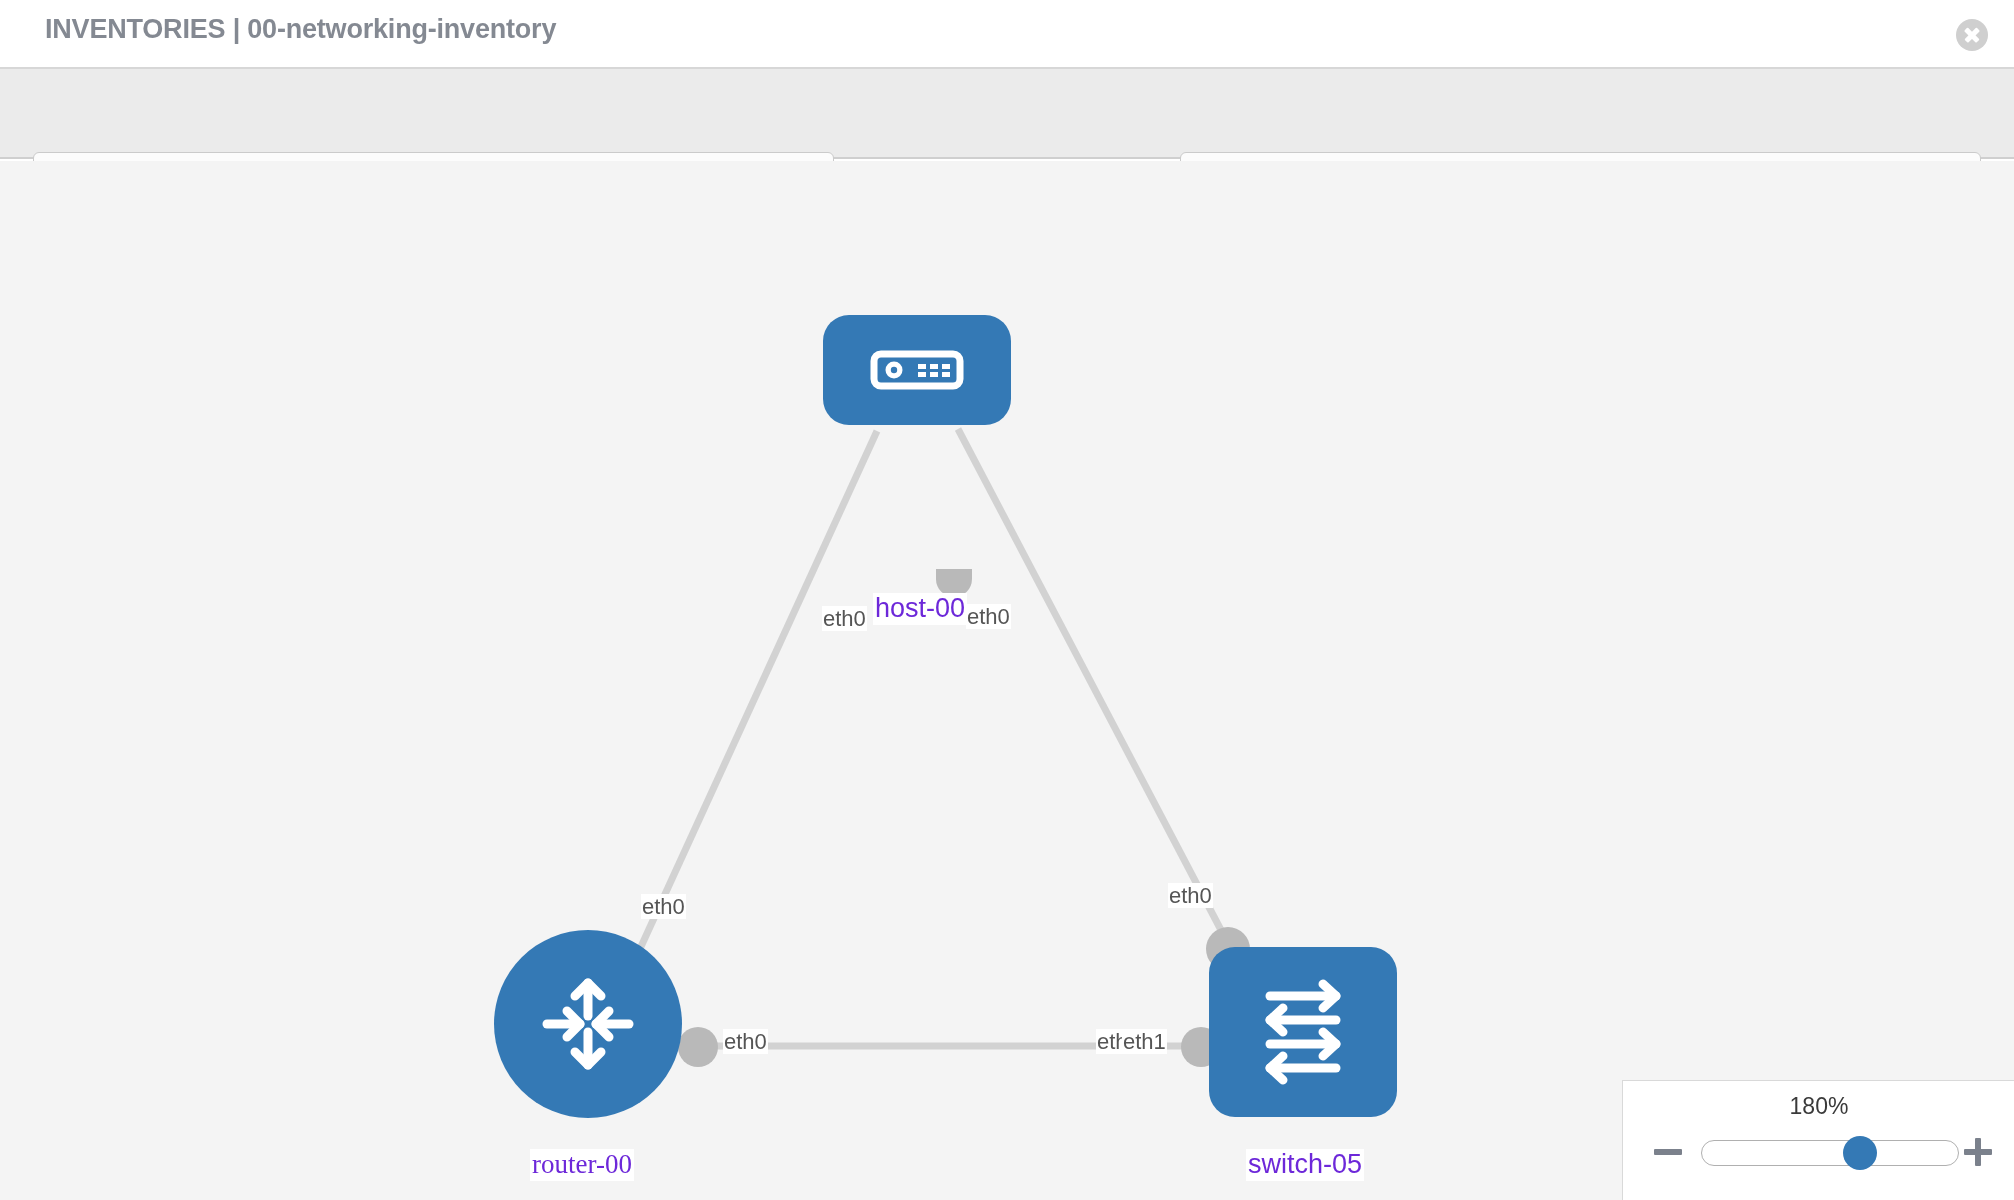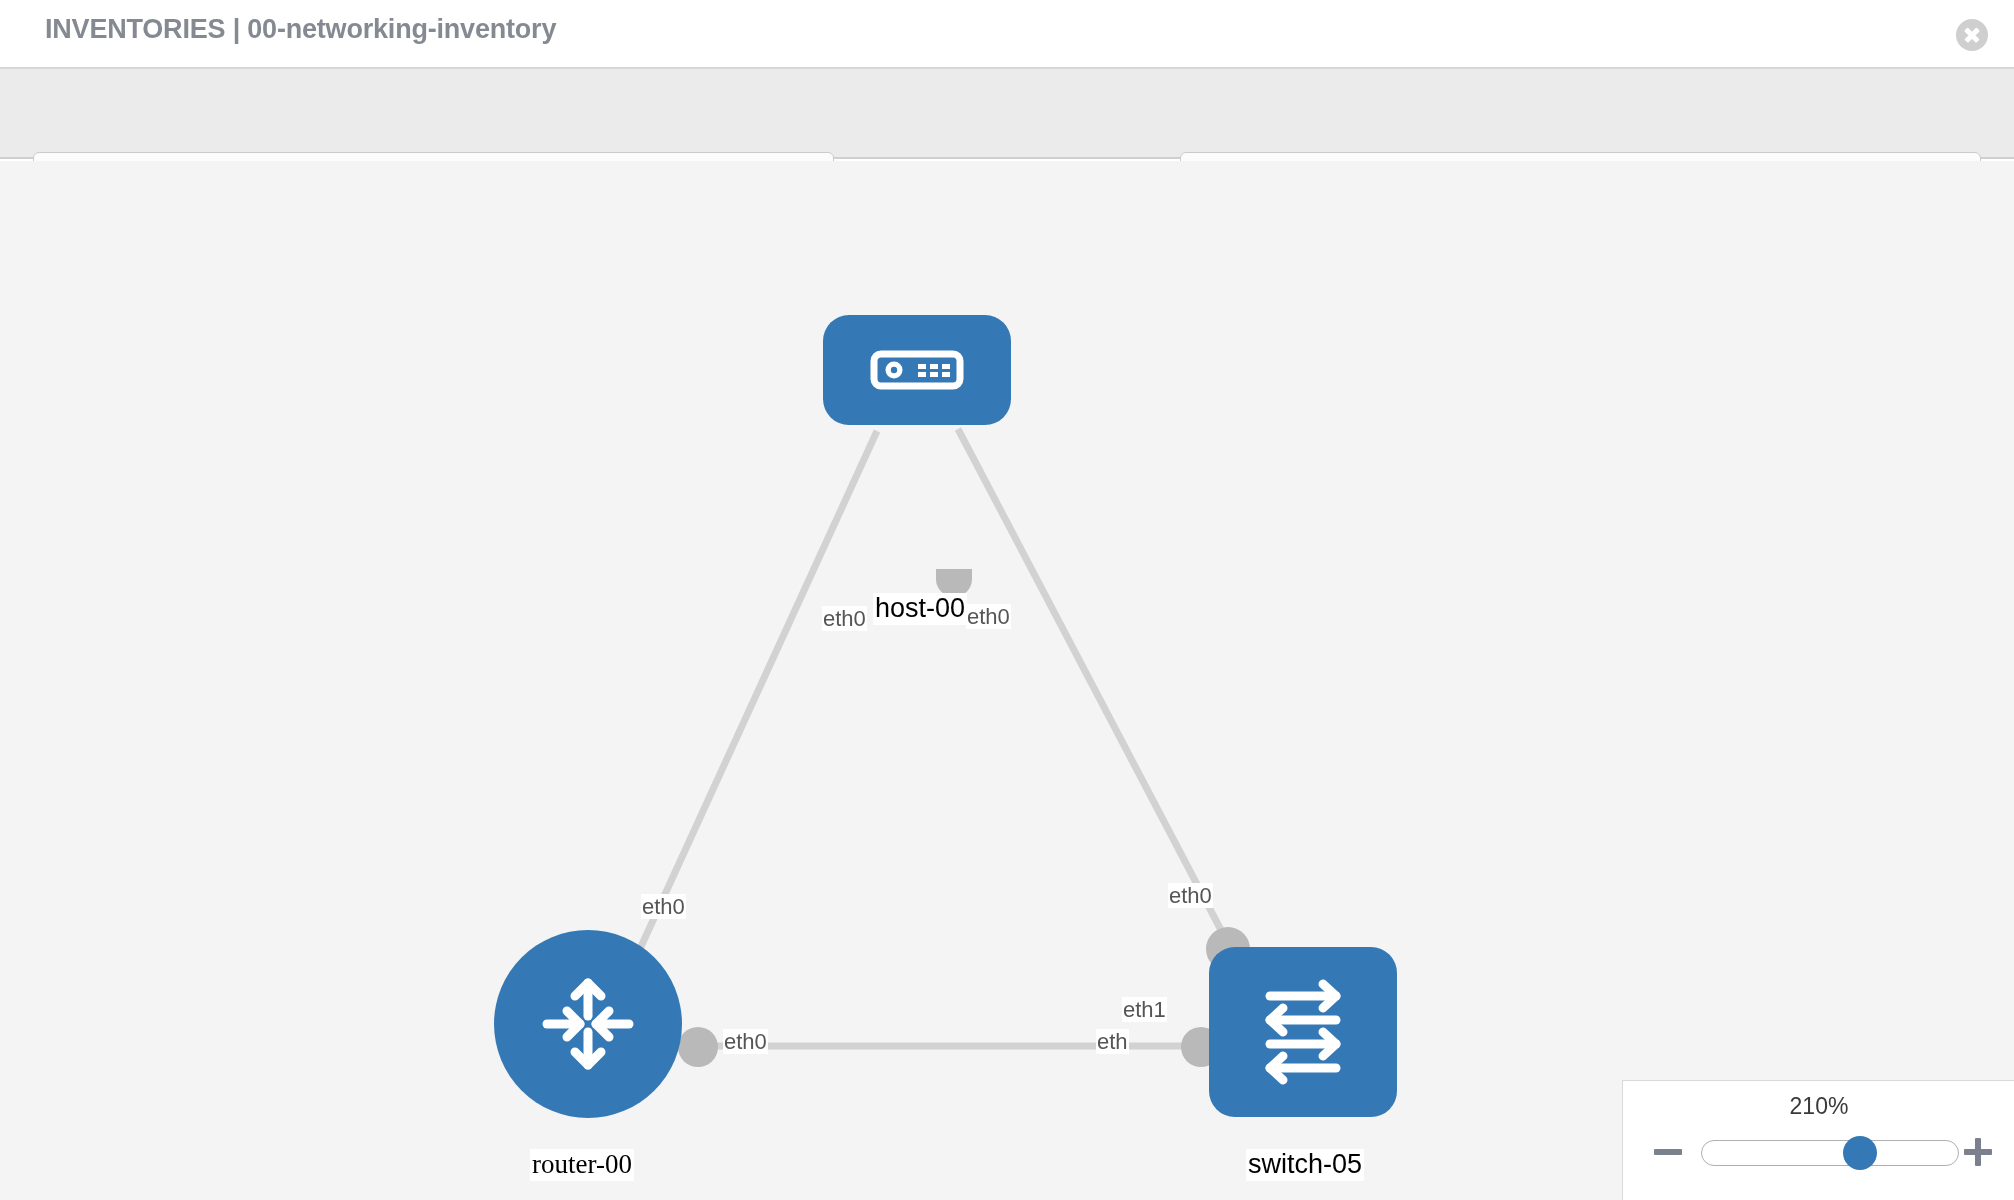--- a/index.html
+++ b/index.html
@@ -108,21 +108,21 @@
     background: #3479b5;
     display: flex; align-items: center; justify-content: center;
   }
   .node-host   .node-shape { width: 188px; height: 110px; border-radius: 26px; }
   .node-router .node-shape { width: 188px; height: 188px; border-radius: 50%; }
   .node-switch .node-shape { width: 188px; height: 170px; border-radius: 26px; }
   .node-shape svg { display: block; }
 
   .node-label {
     position: absolute;
-    font-size: 27px; color: #000000;
+    font-size: 27px; color: #6d28d9;
     background: #ffffff;
     white-space: nowrap;
     padding: 0 2px;
     line-height: 1.18;
   }
 
   
   .knob {
     position: absolute;
     background: #b9b9b9;
@@ -307,26 +307,26 @@
     <div class="edge-label" style="left:966px; top:443px;">eth0</div>
 
     <div class="edge-label" style="left:641px; top:733px;">eth0</div>
 
     <div class="edge-label" style="left:1168px; top:722px;">eth0</div>
 
     <div class="edge-label" style="left:723px; top:868px;">eth0</div>
 
     <div class="edge-label" style="left:1096px; top:868px;">eth</div>
 
-    <div class="edge-label" style="left:1122px; top:836px;">eth1</div>
+    <div class="edge-label" style="left:1122px; top:868px;">eth1</div>
 
   </div>
 
   <div class="zoom-panel">
-    <div class="zoom-value">210%</div>
+    <div class="zoom-value">180%</div>
     <div class="zoom-row">
       <div class="zoom-minus"></div>
       <div class="zoom-track">
         <div class="zoom-thumb" id="zoom-thumb" style="left: 141px;"></div>
       </div>
       <div class="zoom-plus"></div>
     </div>
   </div>
 
 </div>

